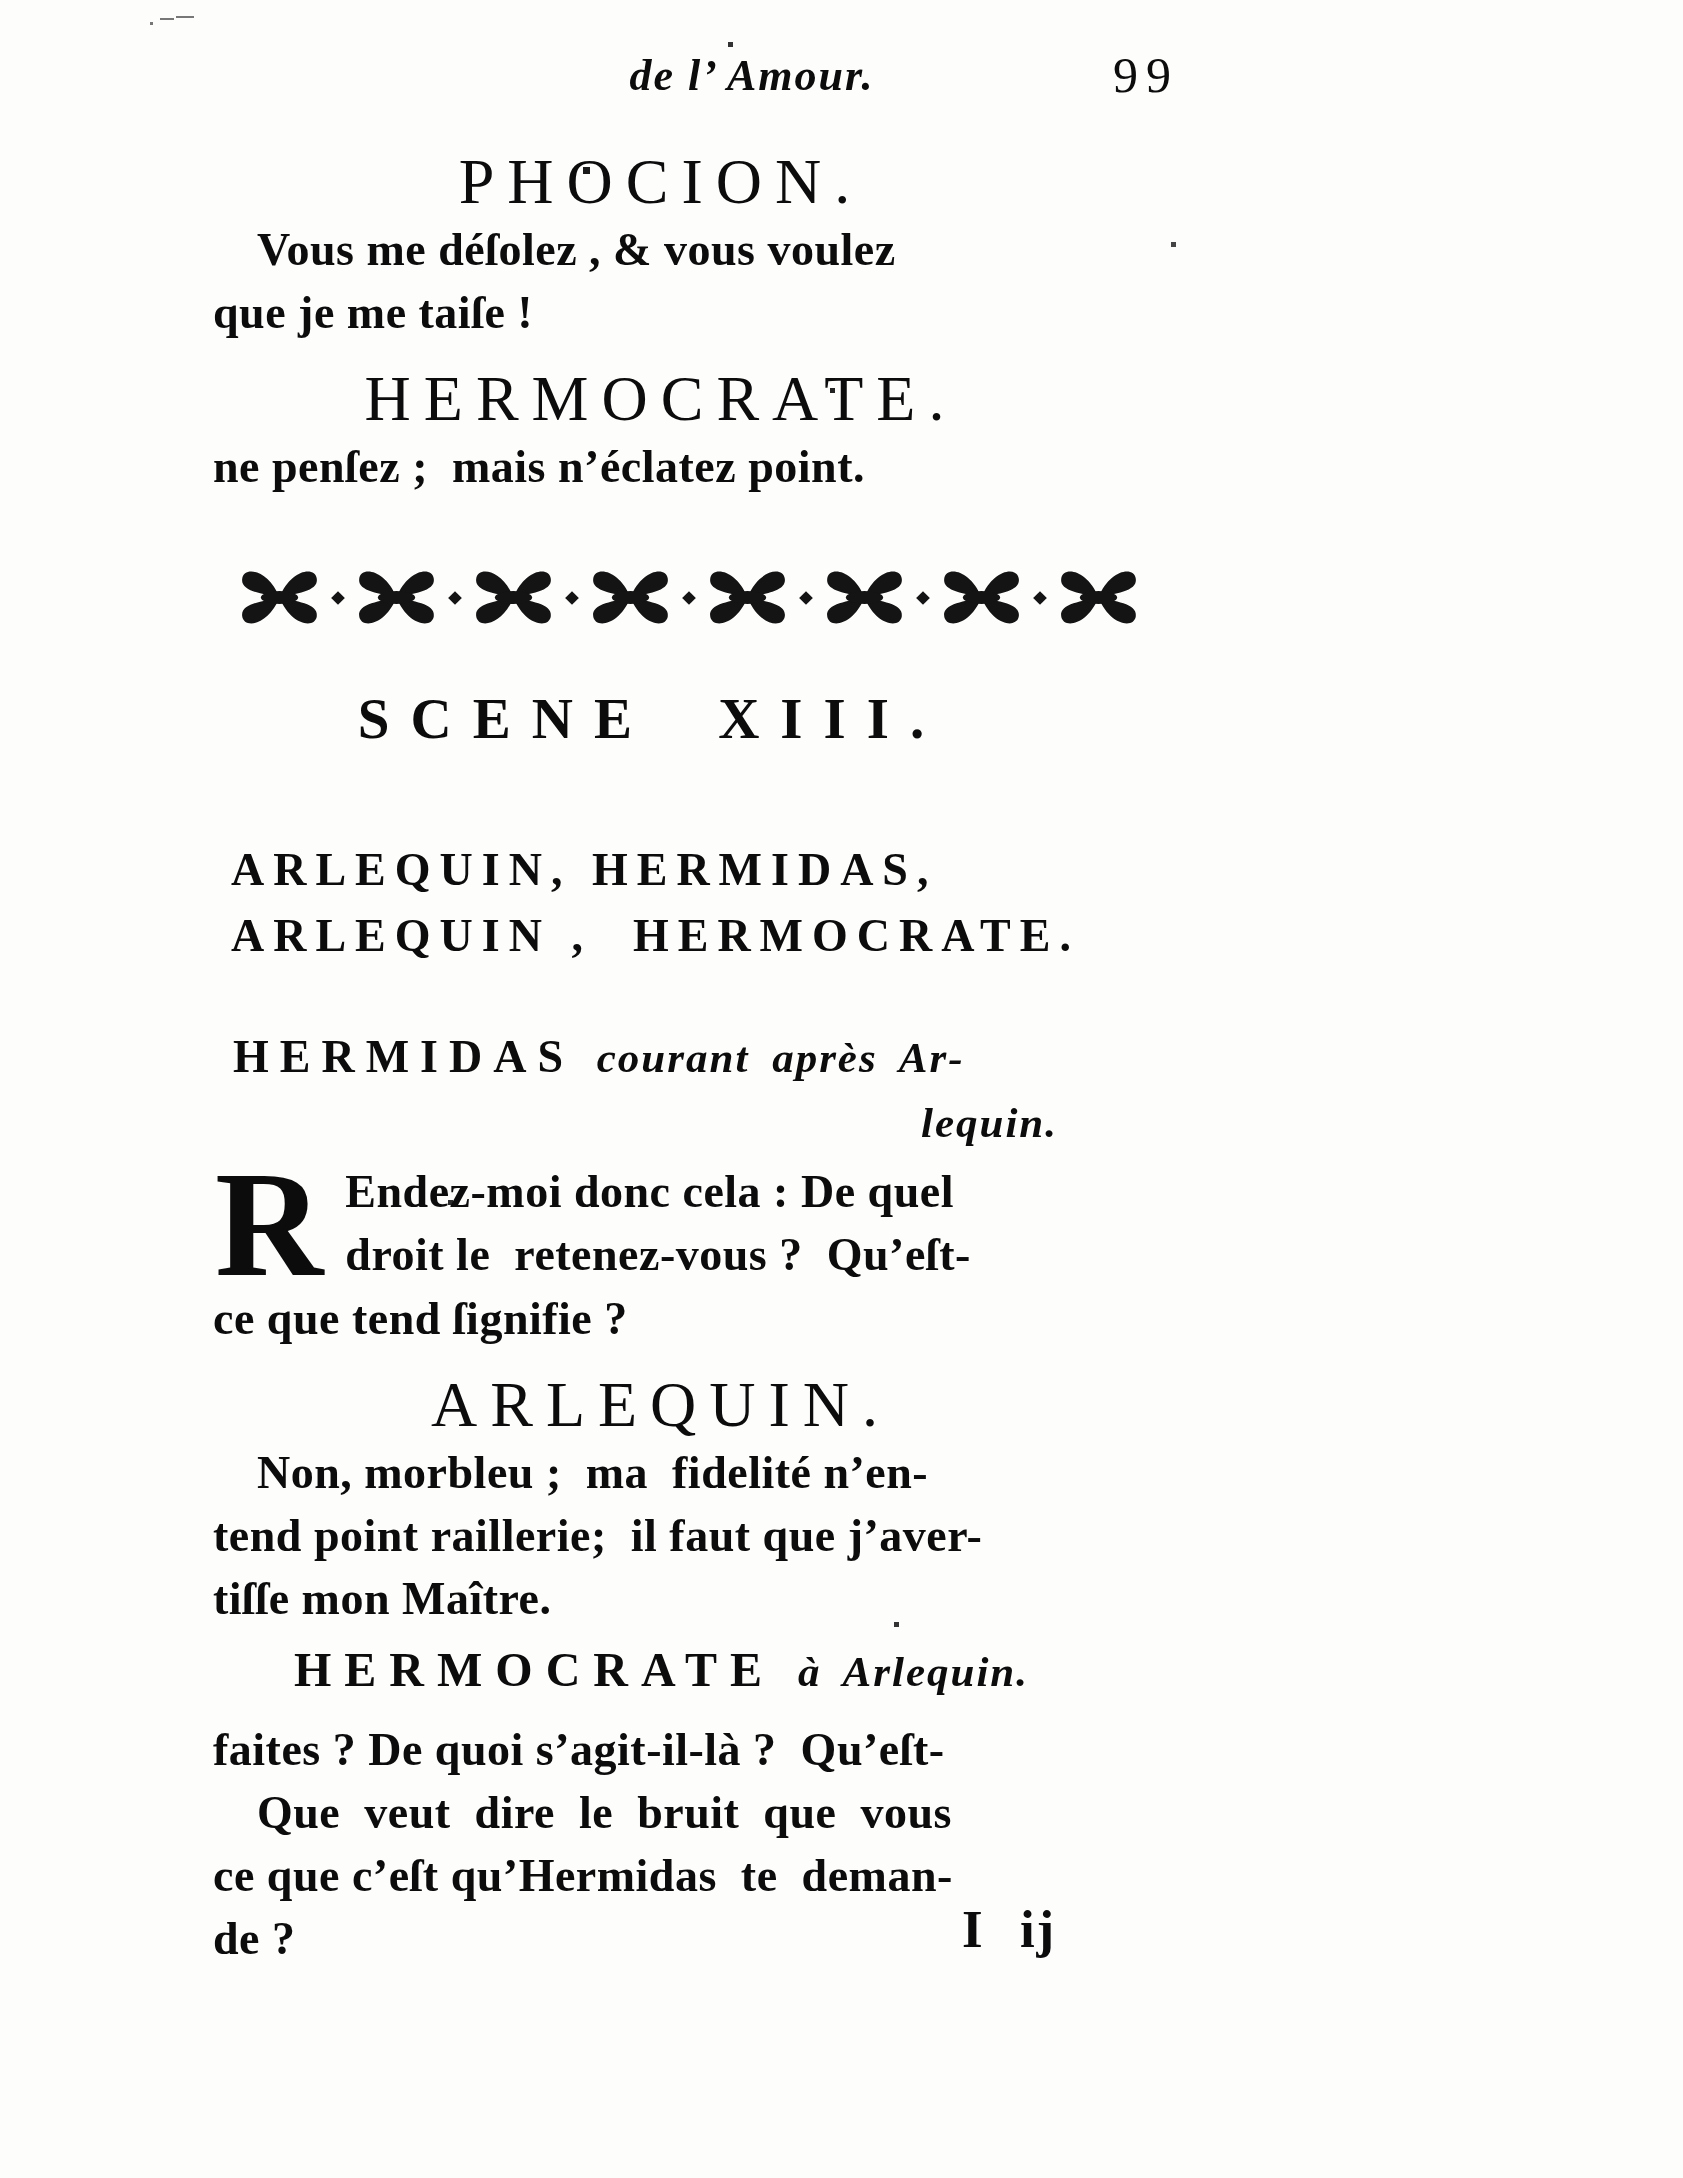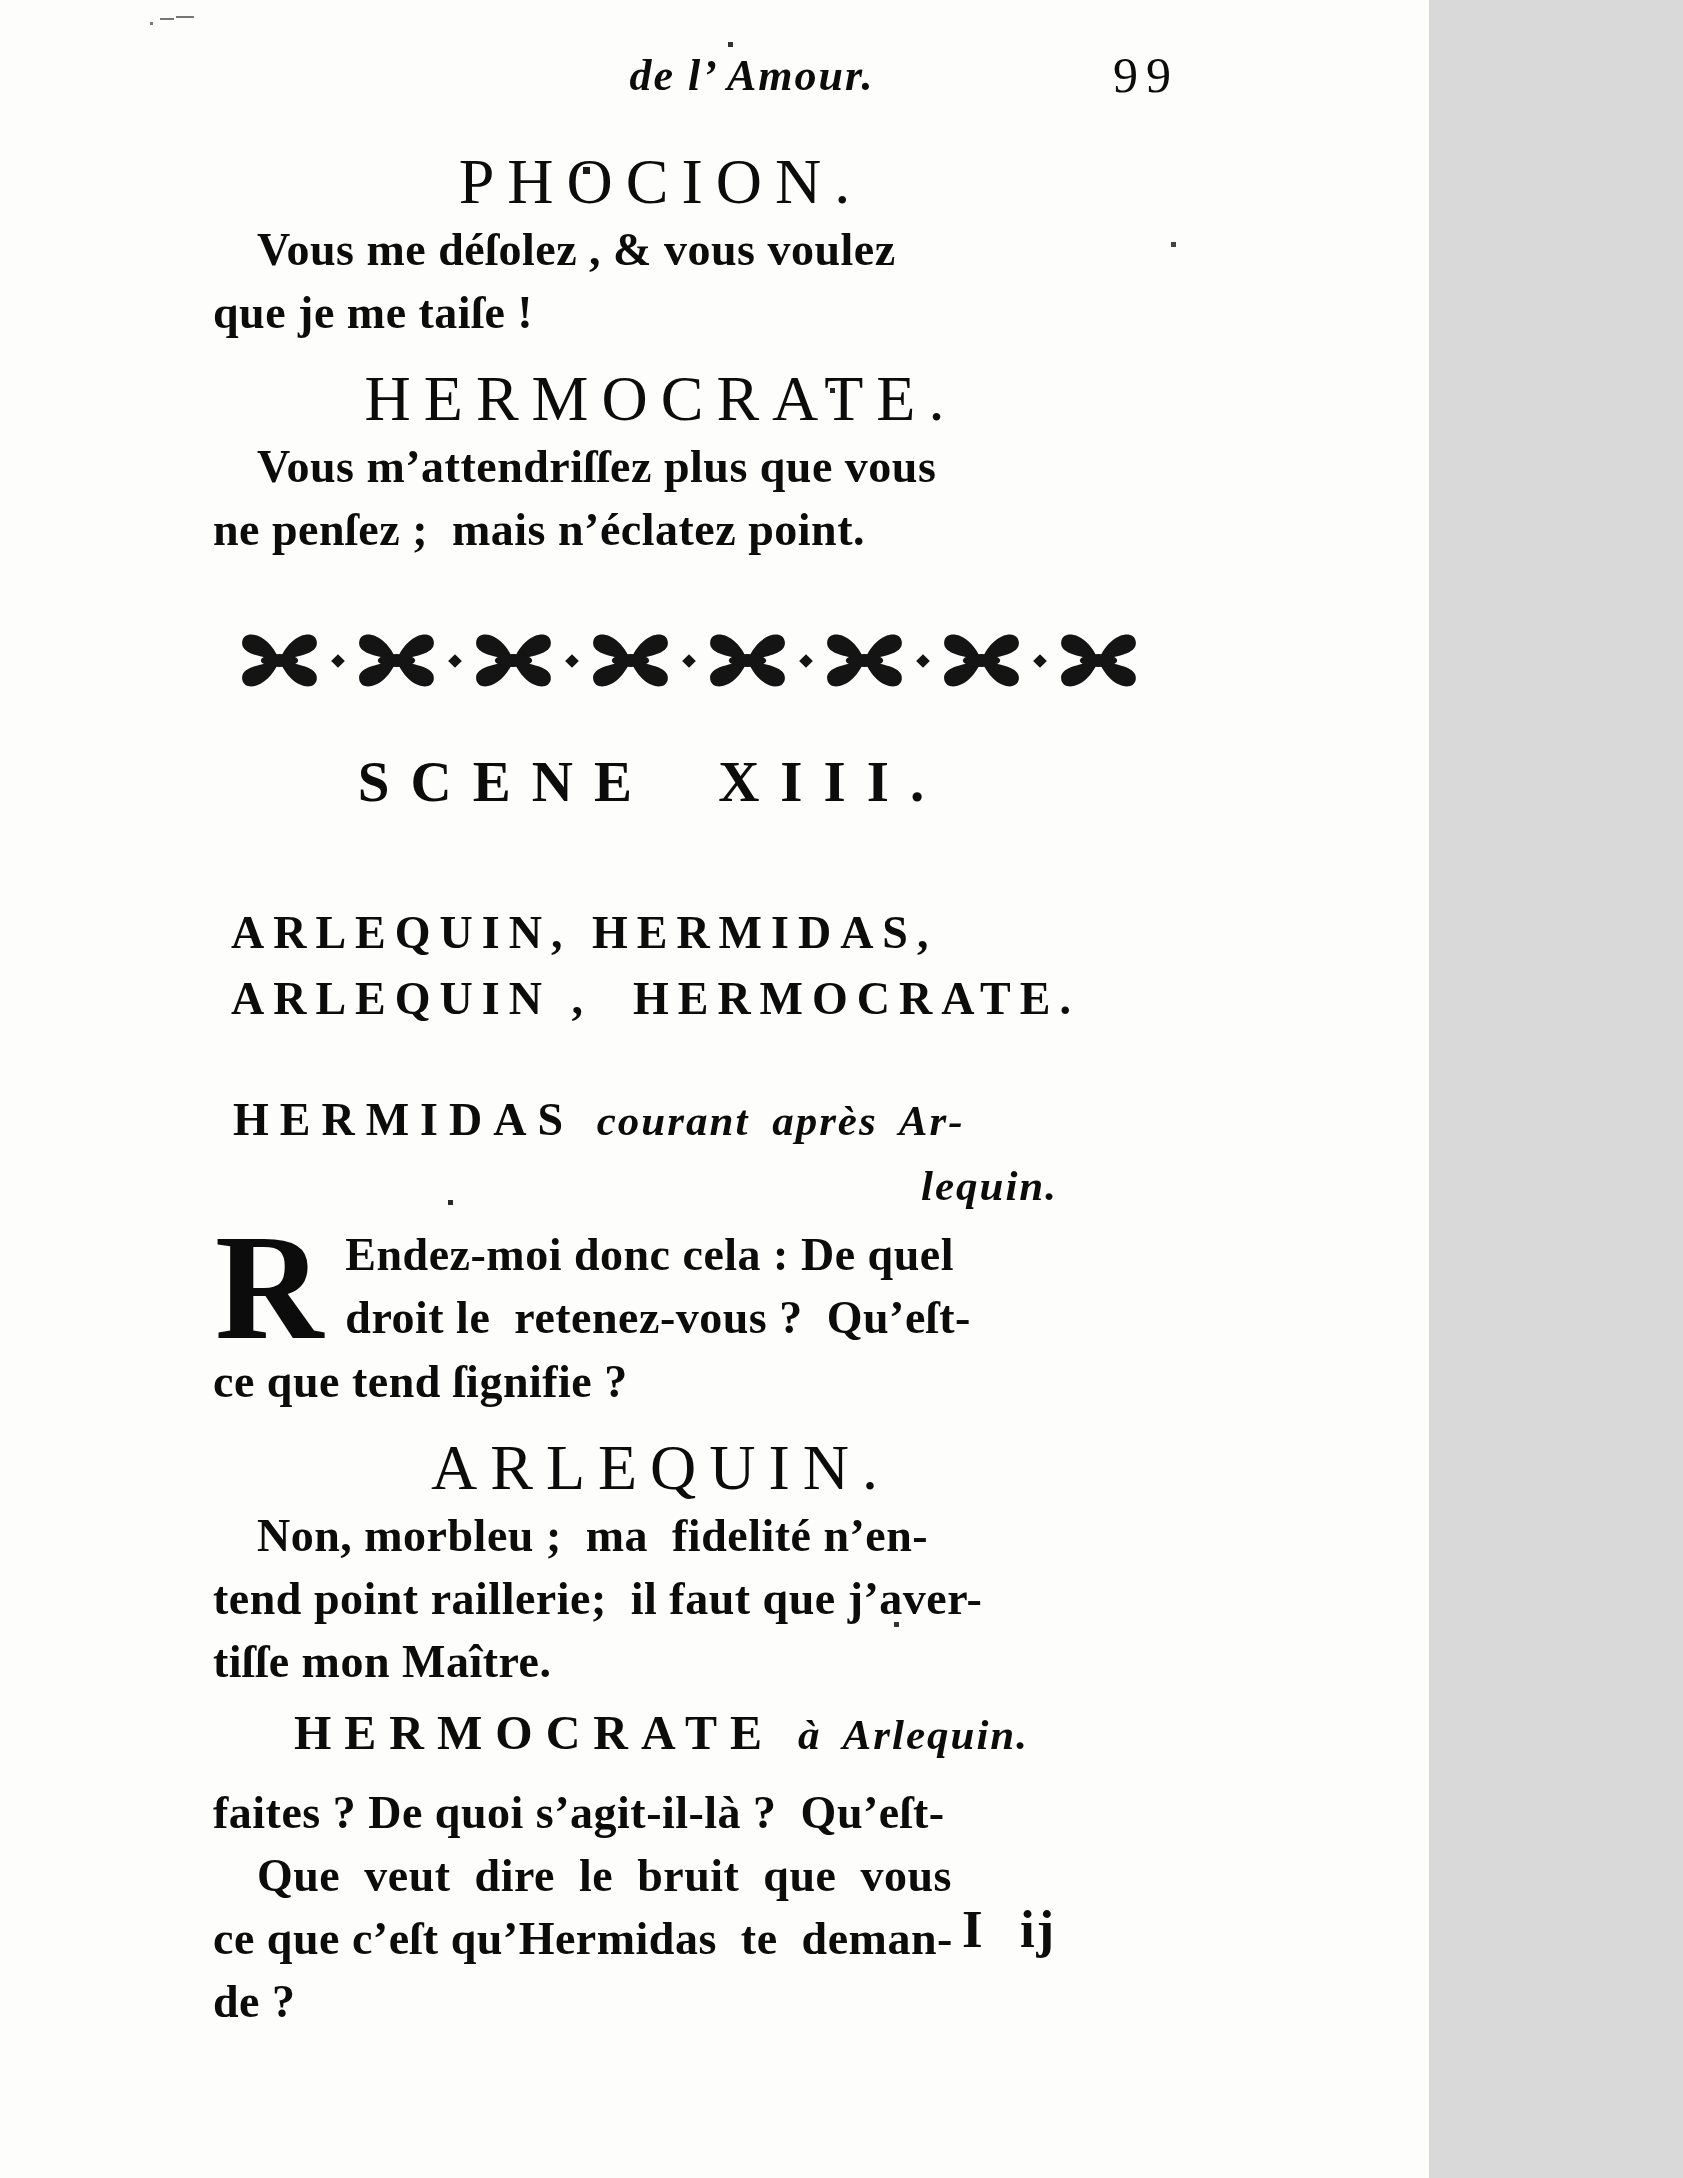--- a/index.html
+++ b/index.html
@@ -1,18 +1,18 @@
 <!DOCTYPE html>
 <html><head>
 <meta charset="utf-8">
 <style>
   html,body{margin:0;padding:0;background:#d9d9d9;}
   .page{
     position:relative;
-    width:1429px;height:2178px;
+    width:1683px;height:2178px;
     background:#fdfdfc;
     color:#0c0c0c;
     font-family:"Liberation Serif","DejaVu Serif",serif;
     overflow:hidden;
   }
   .column{position:absolute;left:213px;top:50px;width:936px;}
 
   
   .header-row{position:relative;height:77px;}
   .running-title{
@@ -118,21 +118,20 @@
     <div class="header-row">
       <span class="running-title">de l’ Amour.</span>
       <span class="page-number">99</span>
     </div>
 
     <div class="speaker">PHOCION.</div>
     <div class="body-line indent">Vous me déſolez , &amp; vous voulez</div>
     <div class="body-line">que je me taiſe !</div>
 
     <div class="speaker">HERMOCRATE.</div>
-    <div class="body-line indent">Vous m’attendriſſez plus que vous</div>
     <div class="body-line">ne penſez ;  mais n’éclatez point.</div>
 
     <div class="ornament">
       <svg viewBox="0 0 104 76" width="97" height="73">
           <use href="#fleuron"></use>
         </svg>
       <svg viewBox="0 0 13 13" width="14" height="14">
           <use href="#fleuron-dot"></use>
         </svg>
       <svg viewBox="0 0 104 76" width="97" height="73">

